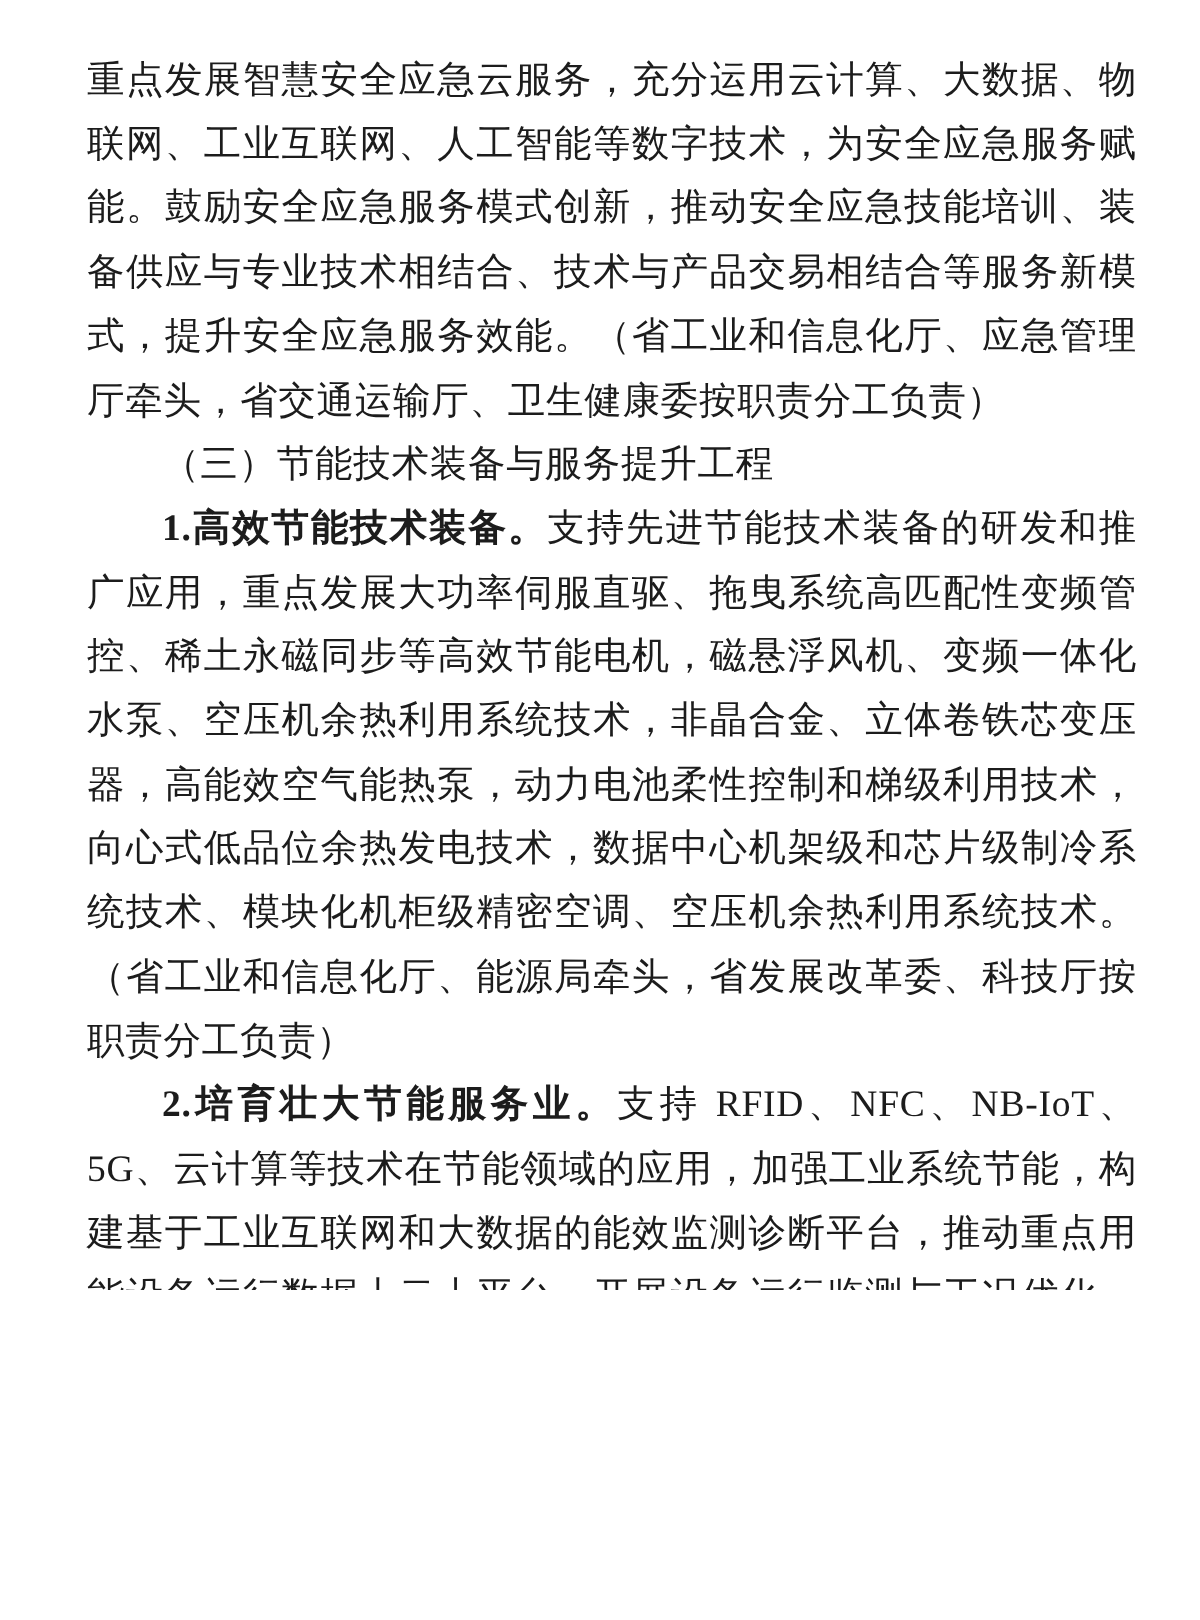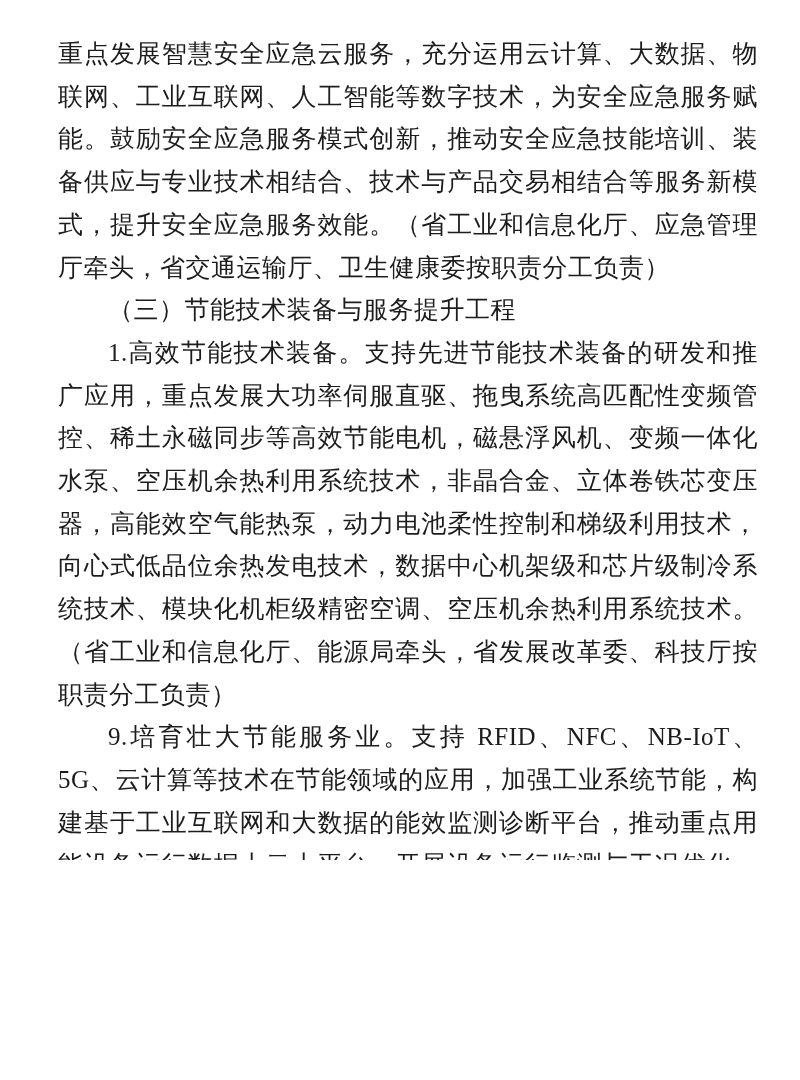--- a/index.html
+++ b/index.html
@@ -24,36 +24,36 @@
     width: 700px;
     font-size: 25px;
     line-height: 42.7px;
     text-align: justify;
     text-justify: inter-character;
     letter-spacing: 0.5px;
   }
   .para { text-align: justify; }
   .indent { text-indent: 2em; }
   .heading { font-weight: 400; }
-  .lead { font-weight: normal; }
+  .lead { font-weight: bold; }
   .footer {
     position: absolute;
     left: 60px;
     top: 1020px;
     font-size: 23px;
     color: #2a2a2a;
     letter-spacing: 1px;
   }
 </style>
 </head>
 <body>
 
 <div class="page">
   <div class="body-text">
     <p class="para">重点发展智慧安全应急云服务，充分运用云计算、大数据、物联网、工业互联网、人工智能等数字技术，为安全应急服务赋能。鼓励安全应急服务模式创新，推动安全应急技能培训、装备供应与专业技术相结合、技术与产品交易相结合等服务新模式，提升安全应急服务效能。（省工业和信息化厅、应急管理厅牵头，省交通运输厅、卫生健康委按职责分工负责）</p>
     <p class="para indent heading">（三）节能技术装备与服务提升工程</p>
     <p class="para indent"><b class="lead">1.高效节能技术装备。</b><span>支持先进节能技术装备的研发和推广应用，重点发展大功率伺服直驱、拖曳系统高匹配性变频管控、稀土永磁同步等高效节能电机，磁悬浮风机、变频一体化水泵、空压机余热利用系统技术，非晶合金、立体卷铁芯变压器，高能效空气能热泵，动力电池柔性控制和梯级利用技术，向心式低品位余热发电技术，数据中心机架级和芯片级制冷系统技术、模块化机柜级精密空调、空压机余热利用系统技术。（省工业和信息化厅、能源局牵头，省发展改革委、科技厅按职责分工负责）</span></p>
-    <p class="para indent"><b class="lead">9.培育壮大节能服务业。</b><span>支持 RFID、NFC、NB-IoT、5G、云计算等技术在节能领域的应用，加强工业系统节能，构建基于工业互联网和大数据的能效监测诊断平台，推动重点用能设备运行数据上云上平台，开展设备运行监测与工况优化、精准运维、能耗监控等全生命周期应用。积极推进多能互补的区域智慧能源服务。鼓励节能服务机构整合上下游资源，为用户提供诊断、设计、融资、建设、运营等“一站式”专业化服务，创新和推广 BOT、BOO 等商业模式的能源外包服务。（省工业和信息化厅、能源局</span></p>
+    <p class="para indent"><b class="lead">2.培育壮大节能服务业。</b><span>支持 RFID、NFC、NB-IoT、5G、云计算等技术在节能领域的应用，加强工业系统节能，构建基于工业互联网和大数据的能效监测诊断平台，推动重点用能设备运行数据上云上平台，开展设备运行监测与工况优化、精准运维、能耗监控等全生命周期应用。积极推进多能互补的区域智慧能源服务。鼓励节能服务机构整合上下游资源，为用户提供诊断、设计、融资、建设、运营等“一站式”专业化服务，创新和推广 BOT、BOO 等商业模式的能源外包服务。（省工业和信息化厅、能源局</span></p>
   </div>
   <div class="footer">
     <span class="pagenum">— 10 —</span>
   </div>
 </div>
 
 </body></html>

